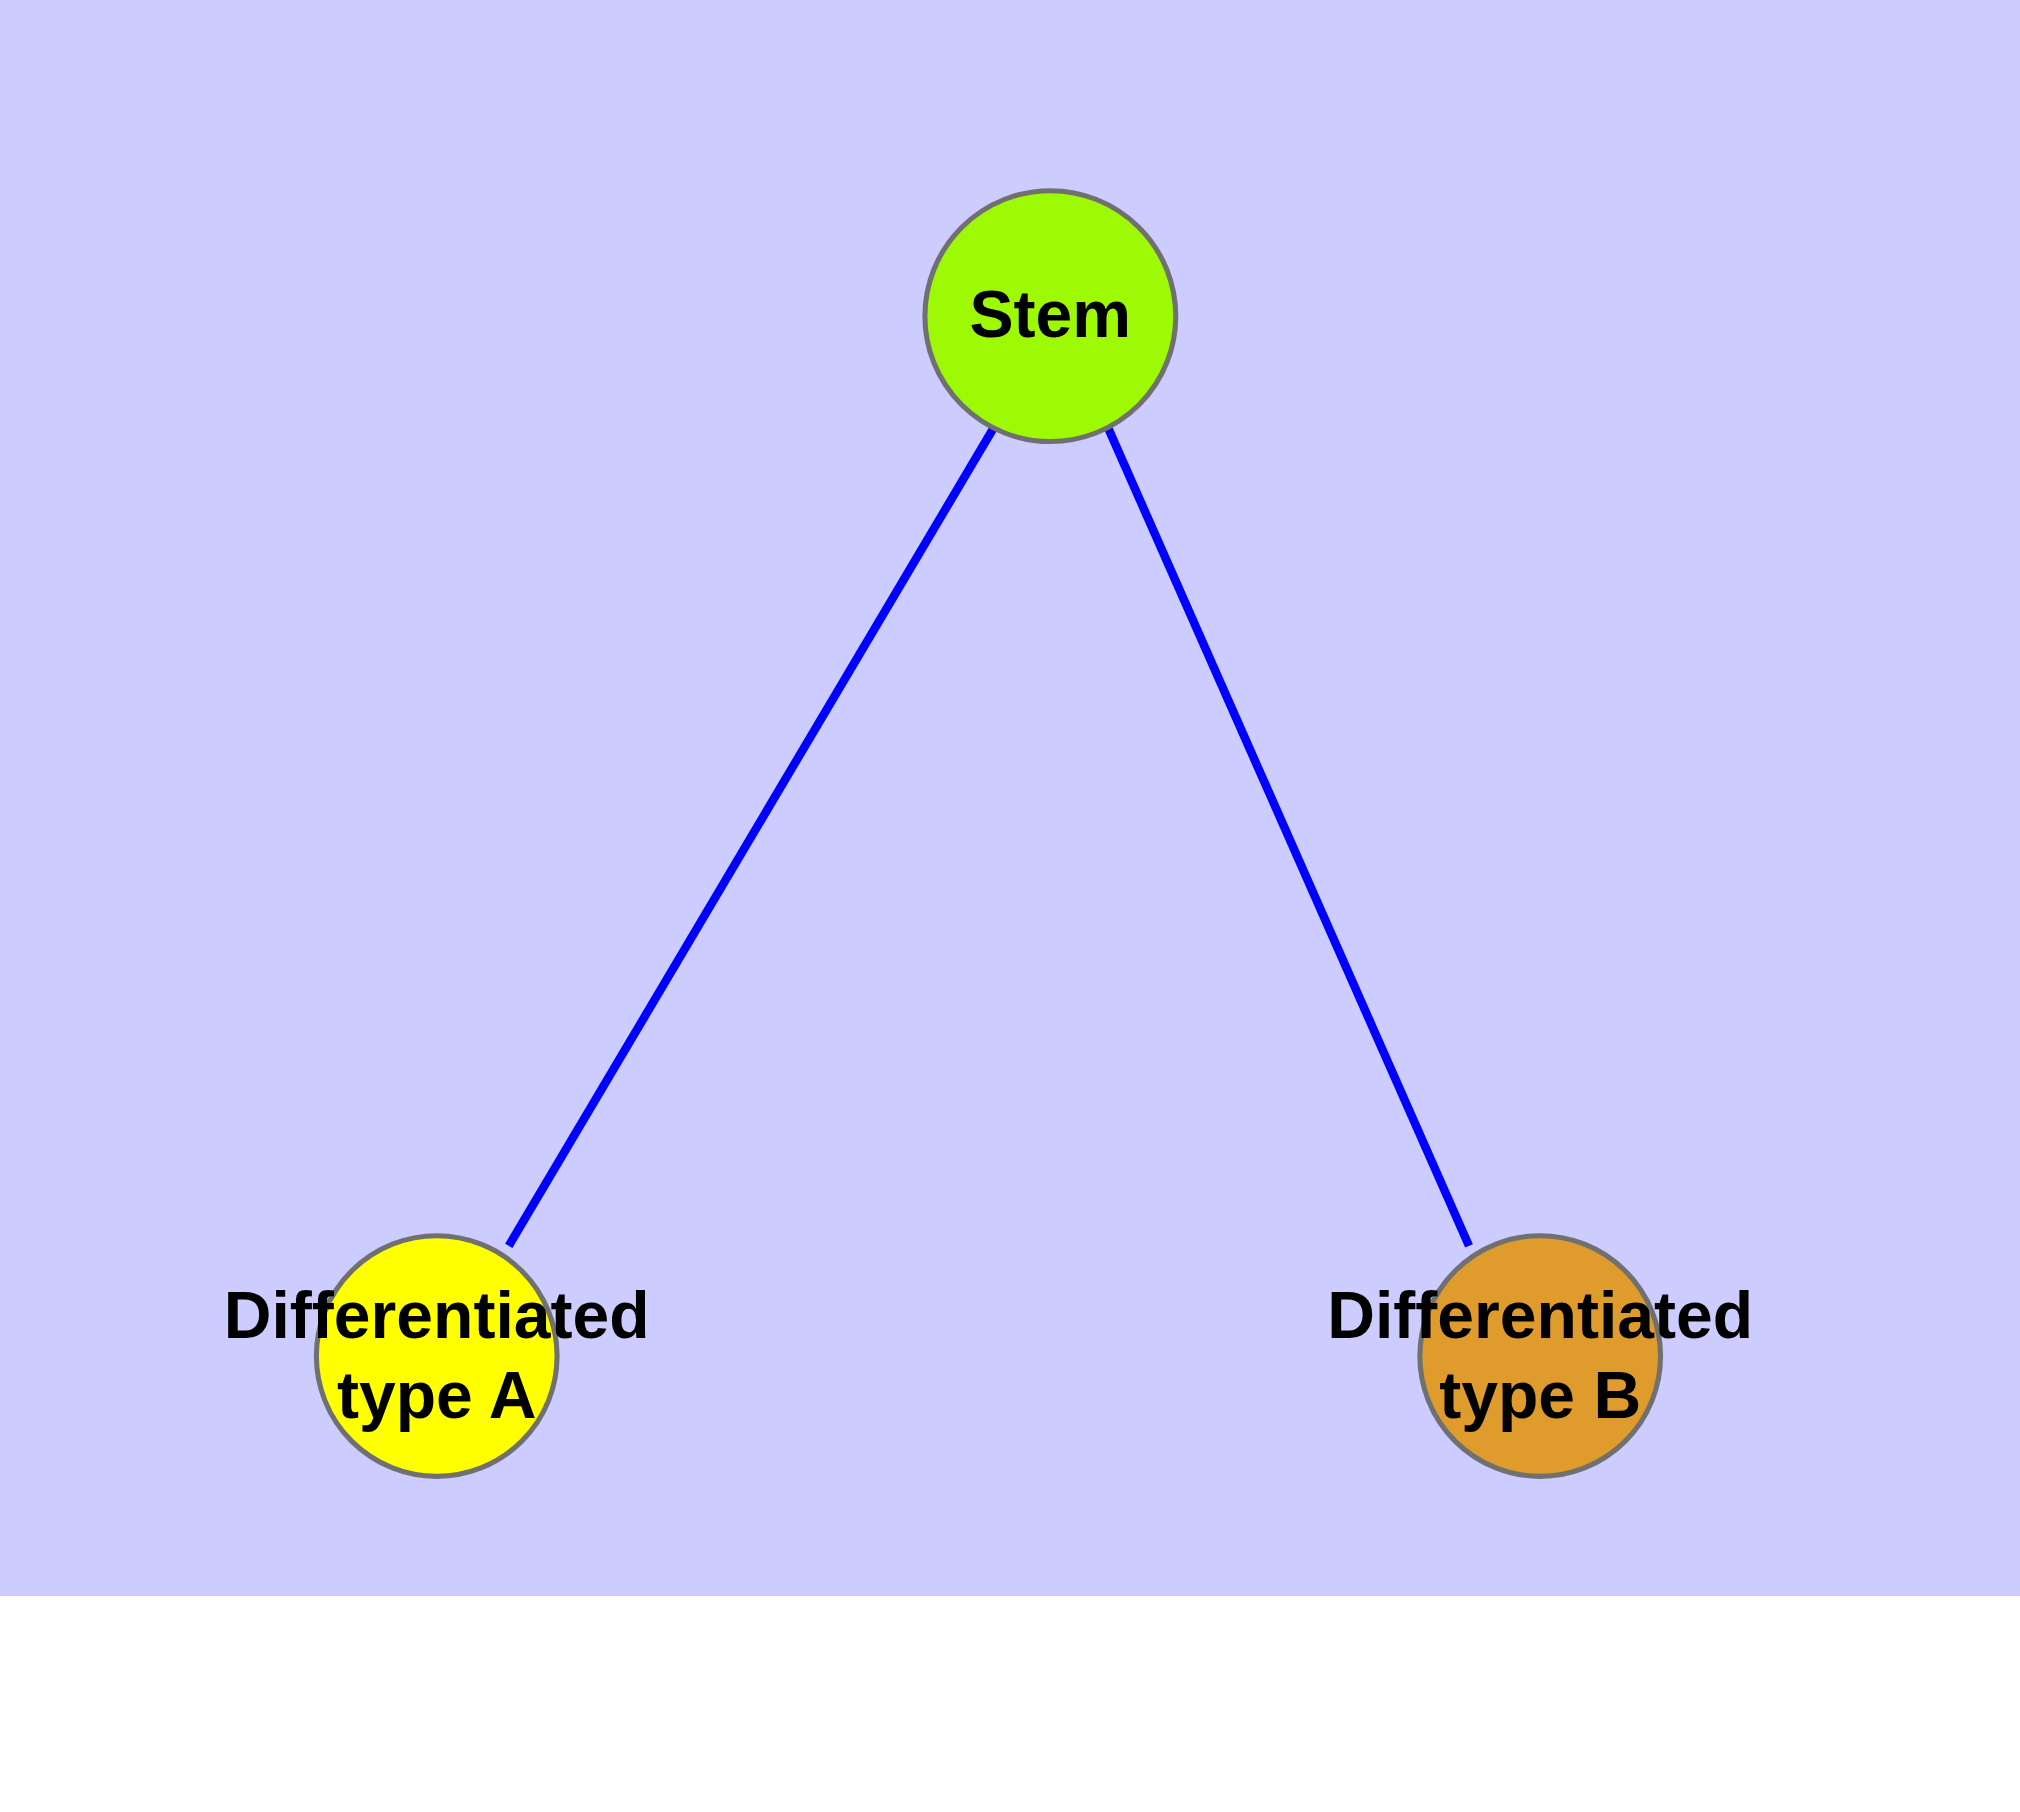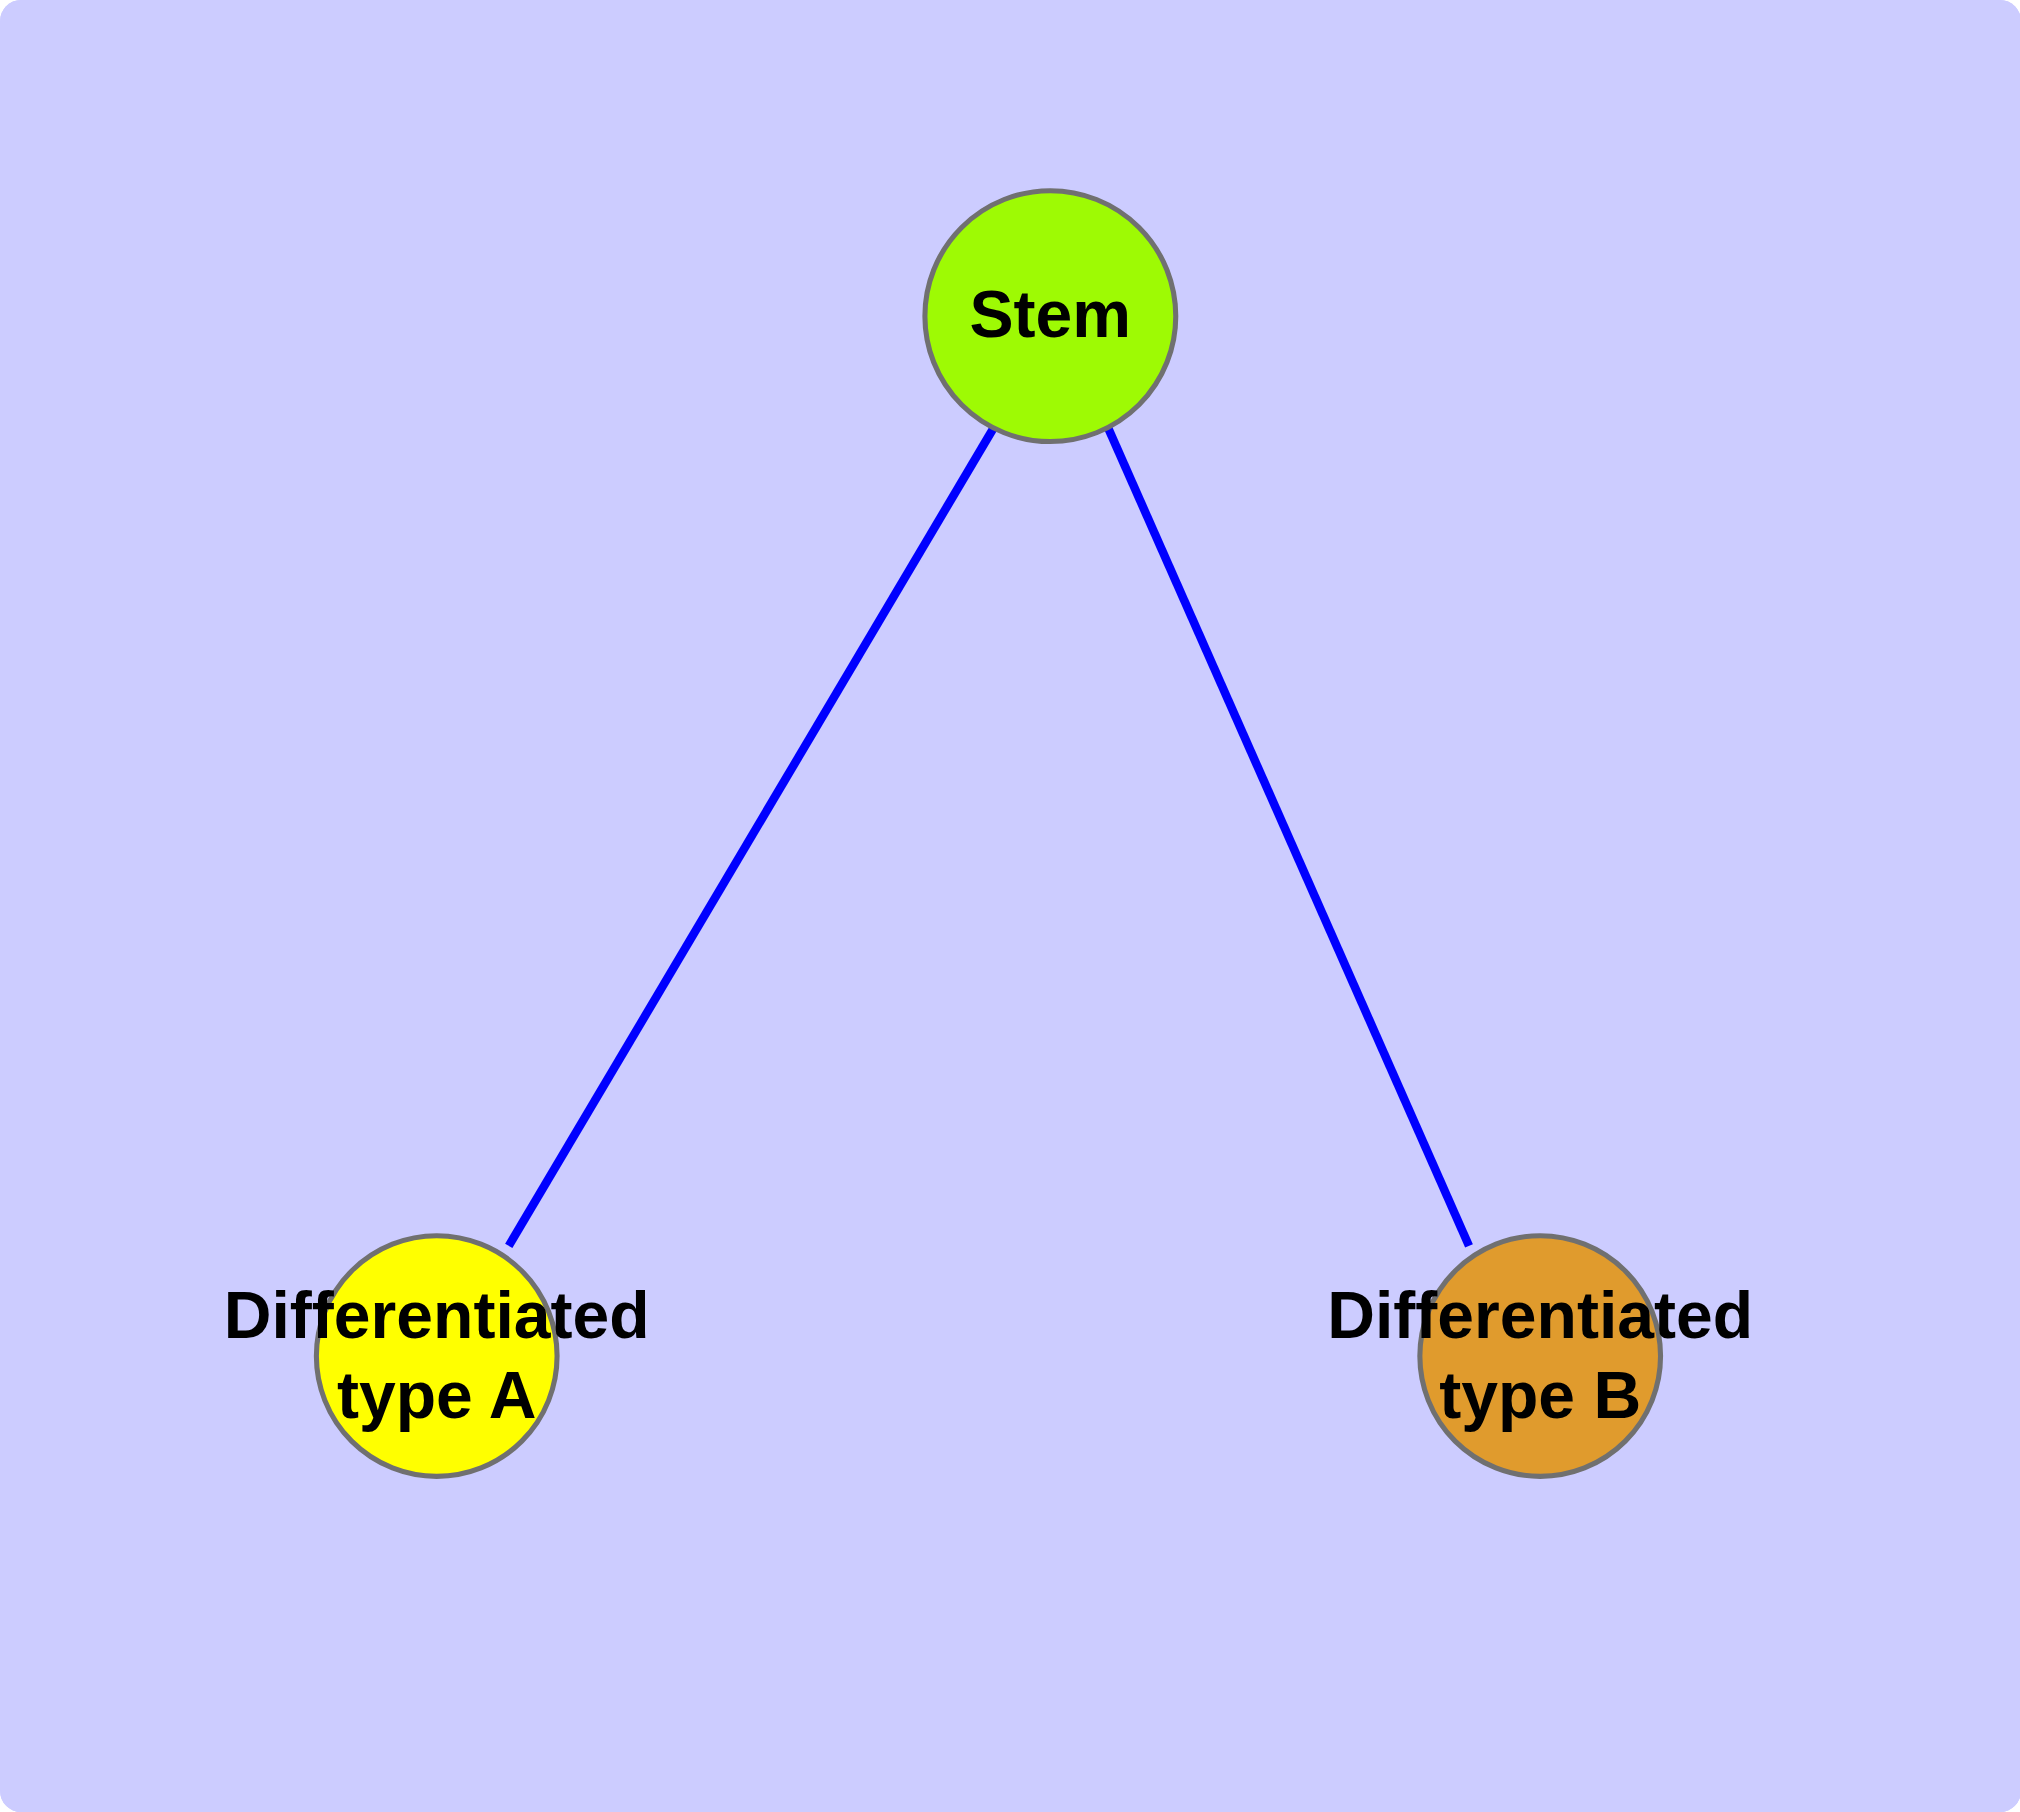--- a/index.html
+++ b/index.html
@@ -4,24 +4,23 @@
 <title>Cell differentiation graph</title>
 <style>
   html, body {
     margin: 0;
     padding: 0;
     background: #ffffff;
   }
   #canvas {
     position: relative;
     width: 2021px;
-    height: 1812px;
+    height: 1596px;
     overflow: hidden;
     font-family: "Liberation Sans", sans-serif;
-    border-radius: 21px;
   }
   #graph-svg {
     position: absolute;
     top: 0;
     left: 0;
     width: 2021px;
     height: 1812px;
     display: block;
   }
   .node-label {

